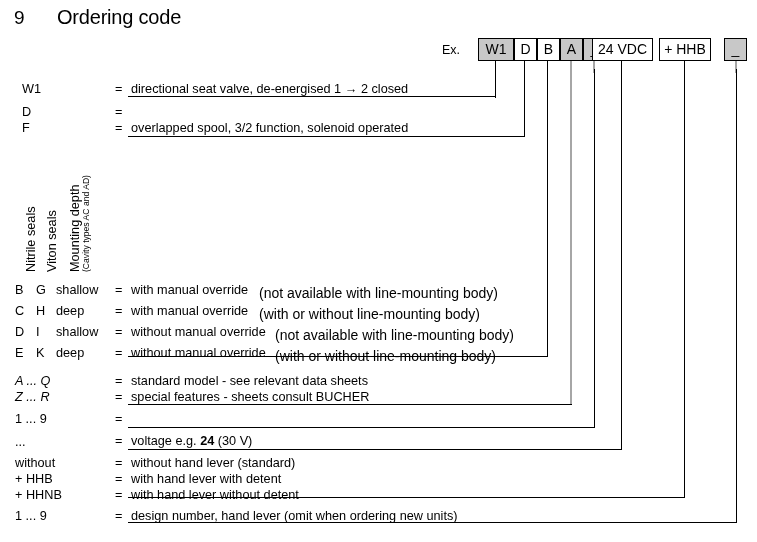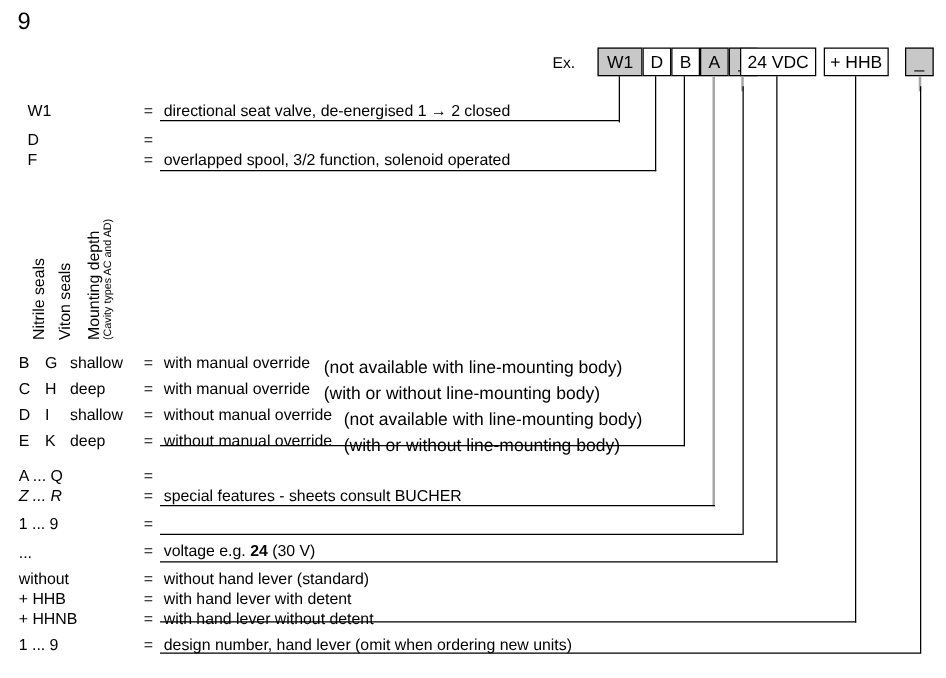--- a/index.html
+++ b/index.html
@@ -56,20 +56,21 @@
     font-size:12.7px;
   }
   .vlabel.tiny{font-size:8.6px;}
 </style>
 </head>
 <body>
 
 <div class="stage">
 
   <div class="abs" id="title-num">9</div>
+  <div class="abs" id="title-text">Ordering code</div>
 
   <div class="abs" id="ex-label">Ex.</div>
 
   <div class="abs codebox gray" style="left:478px;width:36px;">W1</div>
   <div class="abs codebox" style="left:514px;width:23px;">D</div>
   <div class="abs codebox" style="left:537px;width:23px;">B</div>
   <div class="abs codebox gray" style="left:560px;width:23px;">A</div>
   <div class="abs codebox gray" style="left:583px;width:23px;">_</div>
   <div class="abs codebox" style="left:592px;width:61px;">24 VDC</div>
   <div class="abs codebox" style="left:659px;width:52px;">+ HHB</div>
@@ -138,22 +139,23 @@
   <div class="abs row" style="left:131px;top:325px;">without manual override</div>
   <div class="abs small" style="left:275px;top:327px;">(not available with line-mounting body)</div>
 
   <div class="abs code" style="left:15px;top:346px;">E</div>
   <div class="abs code" style="left:36px;top:346px;">K</div>
   <div class="abs code" style="left:56px;top:346px;">deep</div>
   <div class="abs eq" style="left:115px;top:346px;">=</div>
   <div class="abs row" style="left:131px;top:346px;">without manual override</div>
   <div class="abs small" style="left:275px;top:348px;">(with or without line-mounting body)</div>
 
-  <div class="abs code" style="left:15px;top:374px;">A ... Q</div>
+  <div class="abs code" style="left:15px;top:374px;font-style:italic;">A ... Q</div>
   <div class="abs eq" style="left:115px;top:374px;">=</div>
+  <div class="abs row" style="left:131px;top:374px;">standard model - see relevant data sheets</div>
 
   <div class="abs code" style="left:15px;top:390px;font-style:italic;">Z ... R</div>
   <div class="abs eq" style="left:115px;top:390px;">=</div>
   <div class="abs row" style="left:131px;top:390px;">special features - sheets consult BUCHER</div>
 
   <div class="abs code" style="left:15px;top:412px;">1 ... 9</div>
   <div class="abs eq" style="left:115px;top:412px;">=</div>
 
   <div class="abs code" style="left:15px;top:435px;">...</div>
   <div class="abs eq" style="left:115px;top:434px;">=</div>

